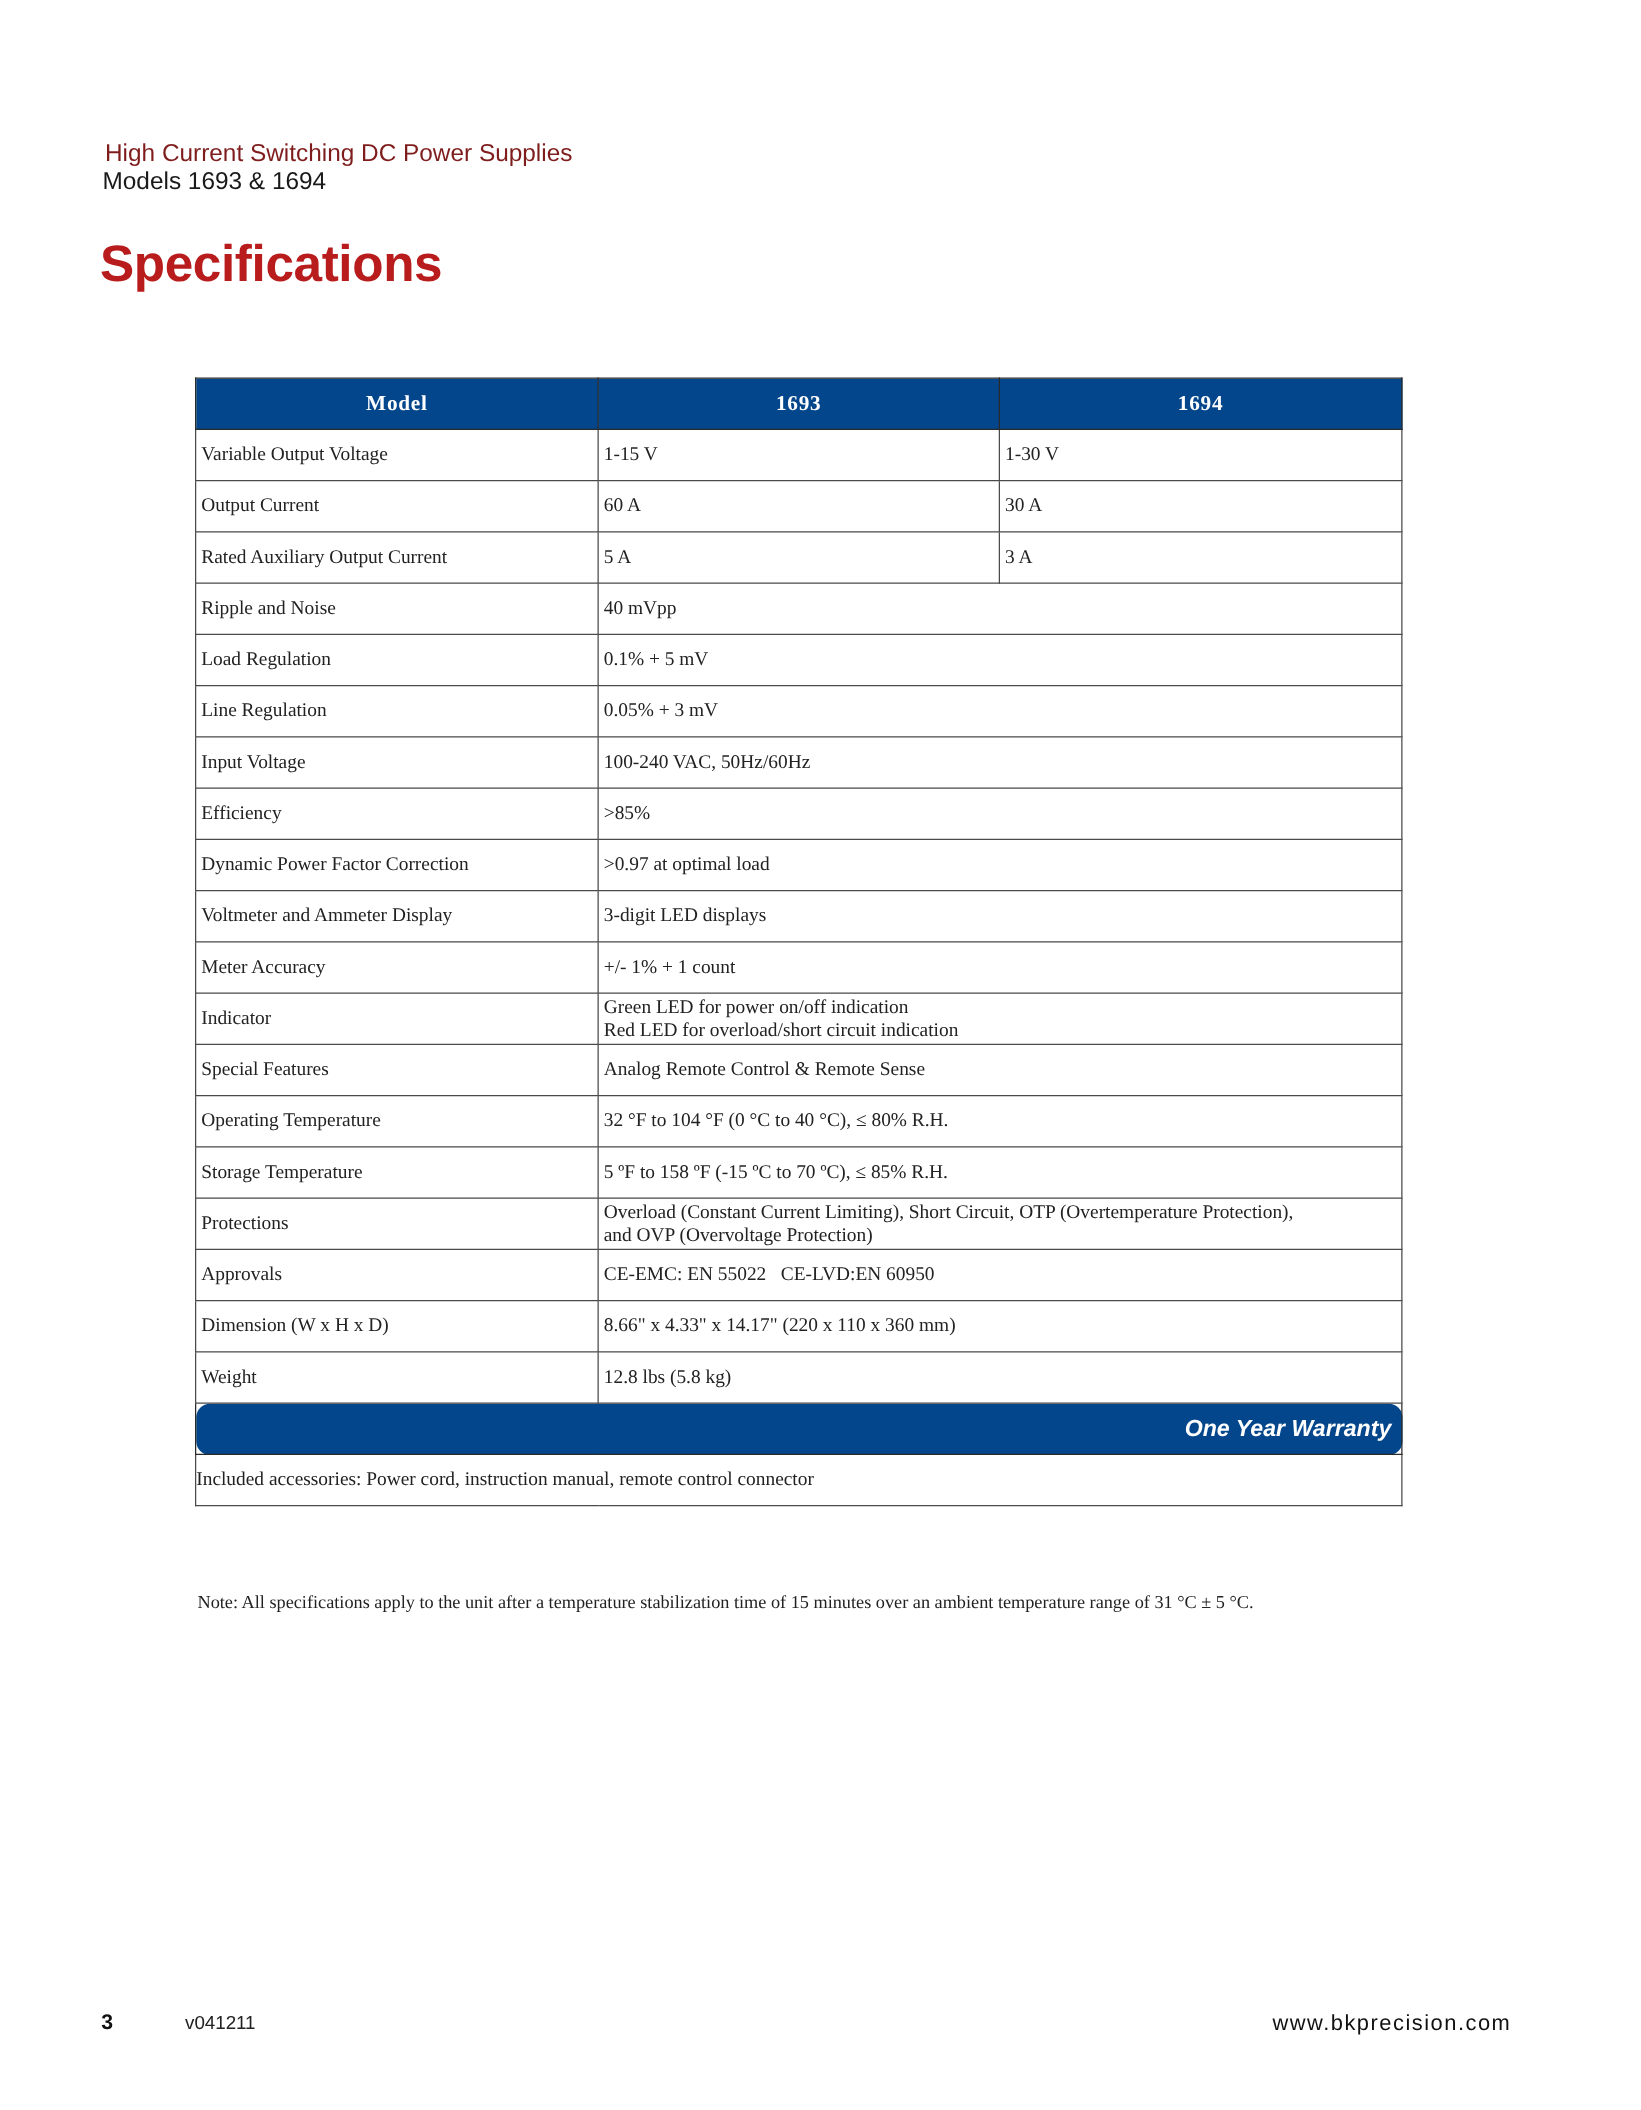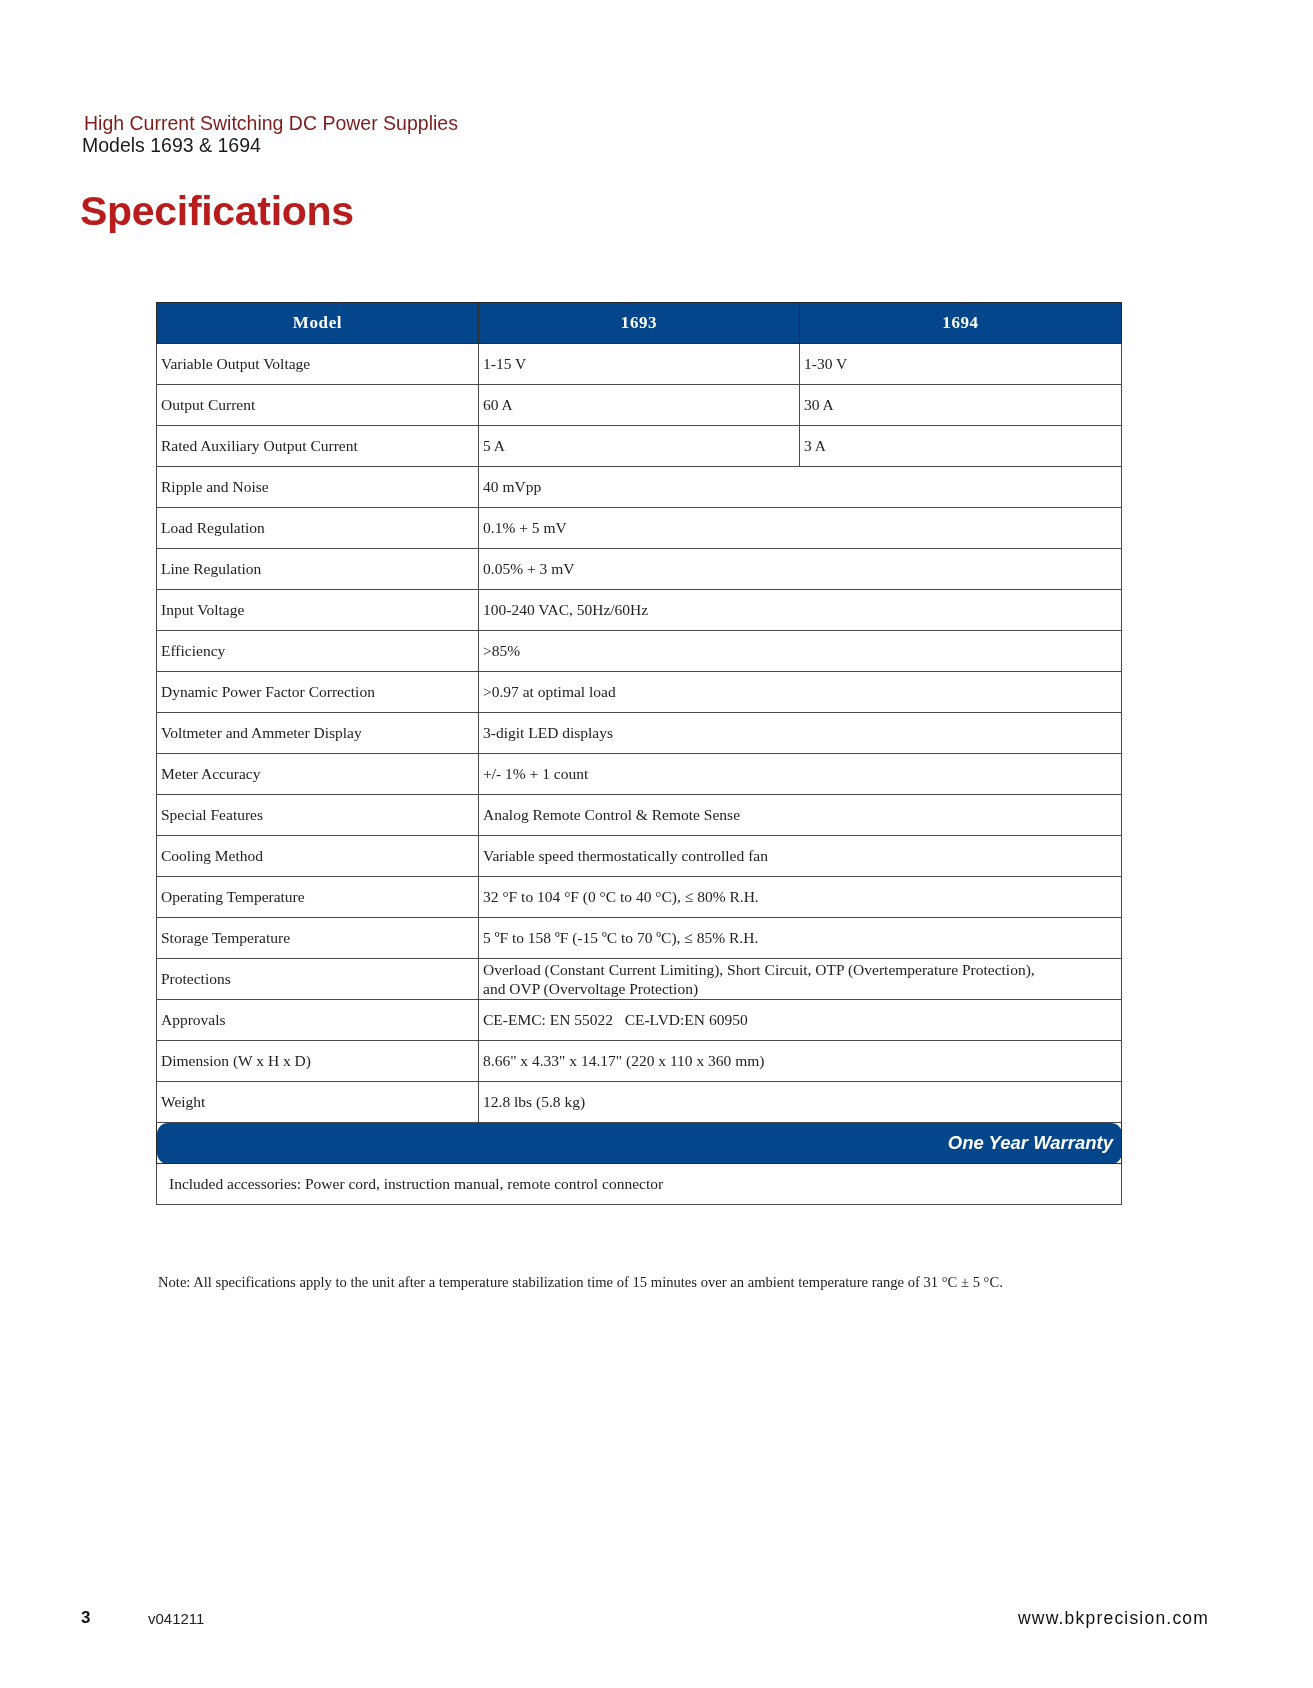--- a/index.html
+++ b/index.html
@@ -28,21 +28,21 @@
   }
   .spec-table col.c0 { width: 322px; }
   .spec-table col.c1 { width: 321px; }
   .spec-table col.c2 { width: 322px; }
   .spec-table td.multi { line-height: 19px; }
   .warranty-row td {
     background: #03468b; color: #ffffff; text-align: right;
     font-family: "Liberation Sans", sans-serif; font-style: italic; font-weight: bold;
     font-size: 18.5px; padding-right: 8px; border-color: #2a2a2a; border-radius: 11px;
   }
-  .accessories-row td { text-align: left; padding-left: 12px; font-size: 15.5px; }
+  .accessories-row td { text-align: left; padding-left: 0; font-size: 15.5px; }
   .note { left: 158px; top: 1274px; font-family: "Liberation Serif", serif; font-size: 14.6px; color: #222; white-space: nowrap; }
 
   .page-num { left: 81px; top: 1608px; font-size: 17px; font-weight: bold; color: #111; }
   .version { left: 148px; top: 1610px; font-size: 15px; color: #222; }
   .website { left: 1018px; top: 1608px; font-size: 17.5px; font-weight: normal; color: #111; letter-spacing: 1.2px; white-space: nowrap; }
 </style>
 </head>
 <body>
 
 <div class="abs kicker">High Current Switching DC Power Supplies</div>
@@ -104,26 +104,29 @@
     </tr>
     <tr>
       <td>Voltmeter and Ammeter Display</td>
       <td colspan="2">3-digit LED displays</td>
     </tr>
     <tr>
       <td>Meter Accuracy</td>
       <td colspan="2">+/- 1% + 1 count</td>
     </tr>
     <tr>
+      <td>Indicator</td>
+      <td colspan="2" class="multi">
+        <div>Green LED for power on/off indication</div>
+        <div>Red LED for overload/short circuit indication</div>
+      </td>
+    </tr>
+    <tr>
       <td>Special Features</td>
       <td colspan="2">Analog Remote Control &amp; Remote Sense</td>
-    </tr>
-    <tr>
-      <td>Cooling Method</td>
-      <td colspan="2">Variable speed thermostatically controlled fan</td>
     </tr>
     <tr>
       <td>Operating Temperature</td>
       <td colspan="2">32 °F to 104 °F (0 °C to 40 °C), ≤ 80% R.H.</td>
     </tr>
     <tr>
       <td>Storage Temperature</td>
       <td colspan="2">5 ºF to 158 ºF (-15 ºC to 70 ºC), ≤ 85% R.H.</td>
     </tr>
     <tr>

